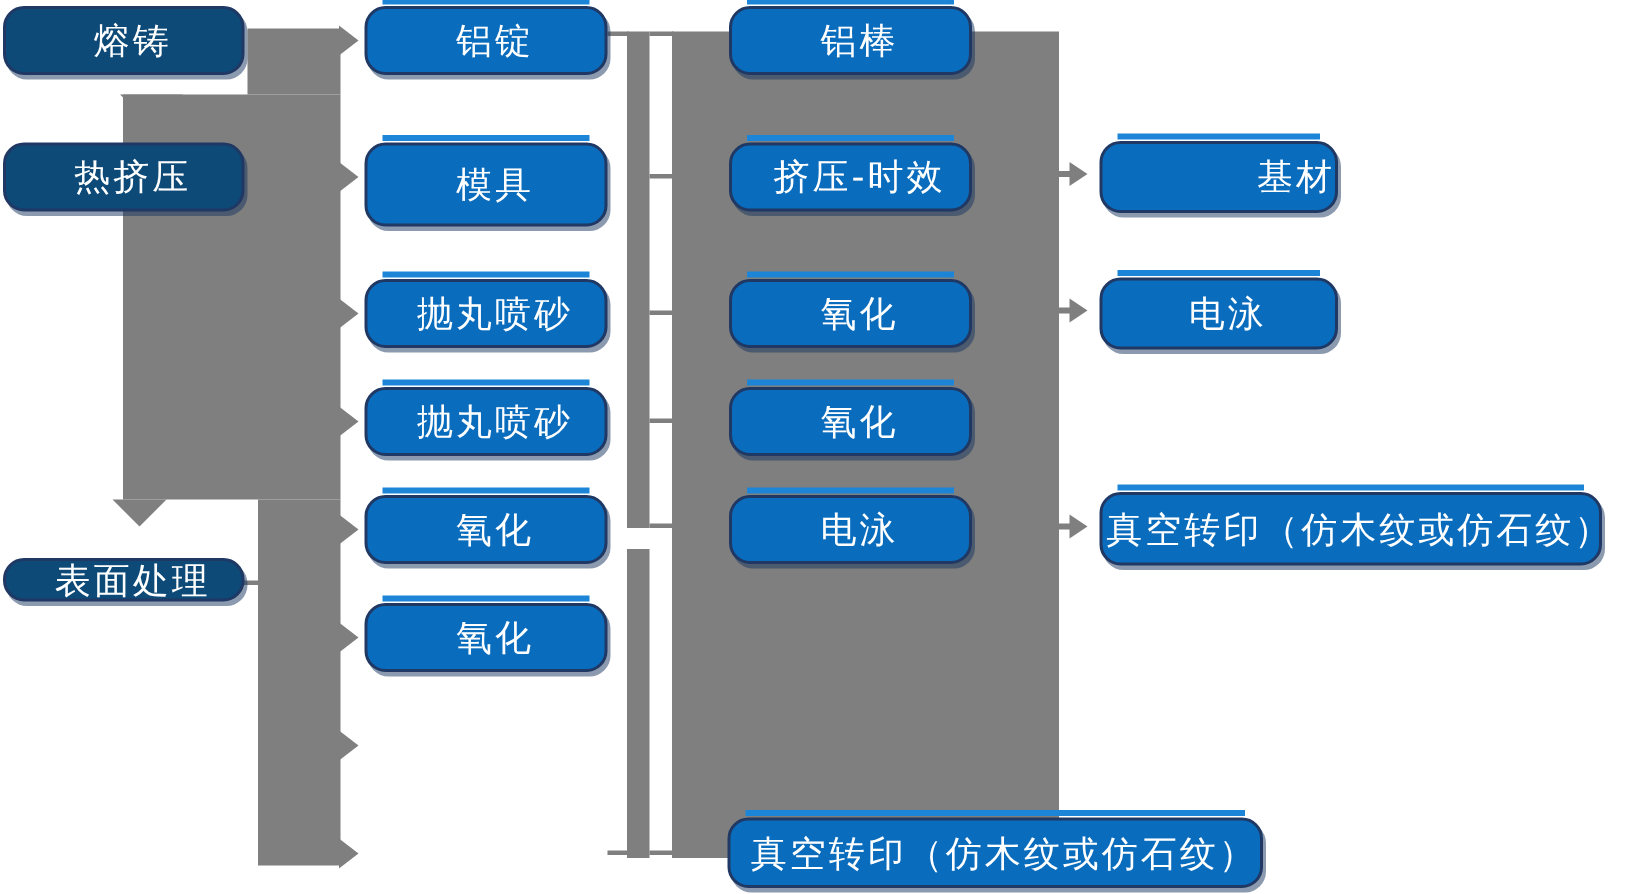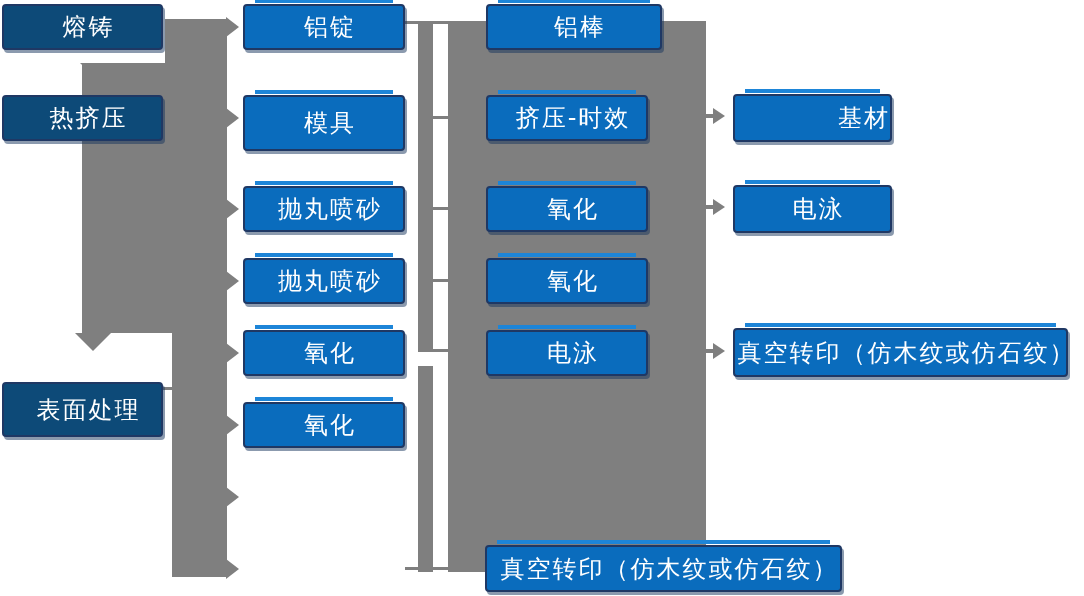--- a/index.html
+++ b/index.html
@@ -20,21 +20,21 @@
   .thinline{position:absolute;background:var(--gray);height:3px;}
   .arr{position:absolute;width:0;height:0;}
   .arr.right{border-top:10px solid transparent;border-bottom:10px solid transparent;border-left:13px solid var(--gray);}
   .arr.right.sm{border-top:8px solid transparent;border-bottom:8px solid transparent;border-left:12px solid var(--gray);}
   .arr.down1{border-left:21px solid transparent;border-right:21px solid transparent;border-top:20px solid var(--gray);}
   .arr.down2{border-left:18px solid transparent;border-right:18px solid transparent;border-top:18px solid var(--gray);}
   .node{
     position:absolute;box-sizing:border-box;
     background:var(--box-blue);
     border:2px solid var(--box-border);
-    border-radius:4px;
+    border-radius:14px;
     color:var(--text);
     display:flex;align-items:center;justify-content:center;
     font-size:24px;letter-spacing:2px;white-space:nowrap;
     box-shadow:2px 3px 0 rgba(23,54,93,0.5);
     padding-left:12px;
   }
   .node.dark{background:var(--box-dark);}
   .node.hl::before{
     content:"";position:absolute;left:10px;right:10px;top:-7px;height:4px;
     background:var(--box-highlight);
@@ -74,42 +74,42 @@
     <div class="arr right sm" style="left: 713px; top: 199px;"></div>
     <div class="arr right sm" style="left: 713px; top: 343px;"></div>
     <div class="arr down1" style="left: 80px; top: 63px;"></div>
     <div class="arr down2" style="left: 75px; top: 333px;"></div>
     <div class="node dark" style="left: 2px; top: 4px; width: 161px; height: 46px;">
       <span>熔铸</span>
     </div>
     <div class="node dark" style="left: 2px; top: 95px; width: 161px; height: 46px;">
       <span>热挤压</span>
     </div>
-    <div class="node dark" style="left: 2px; top: 382px; width: 161px; height: 55px;">
+    <div class="node dark" style="left: 2px; top: 372px; width: 161px; height: 29px;">
       <span>表面处理</span>
     </div>
     <div class="node hl" style="left: 243px; top: 4px; width: 162px; height: 46px;">
       <span>铝锭</span>
     </div>
     <div class="node hl" style="left: 243px; top: 95px; width: 162px; height: 56px;">
       <span>模具</span>
     </div>
     <div class="node hl" style="left: 243px; top: 186px; width: 162px; height: 46px;">
       <span>抛丸喷砂</span>
     </div>
     <div class="node hl" style="left: 243px; top: 258px; width: 162px; height: 46px;">
       <span>抛丸喷砂</span>
     </div>
     <div class="node hl" style="left: 243px; top: 330px; width: 162px; height: 46px;">
       <span>氧化</span>
     </div>
     <div class="node hl" style="left: 243px; top: 402px; width: 162px; height: 46px;">
       <span>氧化</span>
     </div>
-    <div class="node hl" style="left: 486px; top: 4px; width: 176px; height: 46px;">
+    <div class="node hl" style="left: 486px; top: 4px; width: 162px; height: 46px;">
       <span>铝棒</span>
     </div>
     <div class="node hl" style="left: 486px; top: 95px; width: 162px; height: 46px;">
       <span>挤压-时效</span>
     </div>
     <div class="node hl" style="left: 486px; top: 186px; width: 162px; height: 46px;">
       <span>氧化</span>
     </div>
     <div class="node hl" style="left: 486px; top: 258px; width: 162px; height: 46px;">
       <span>氧化</span>

